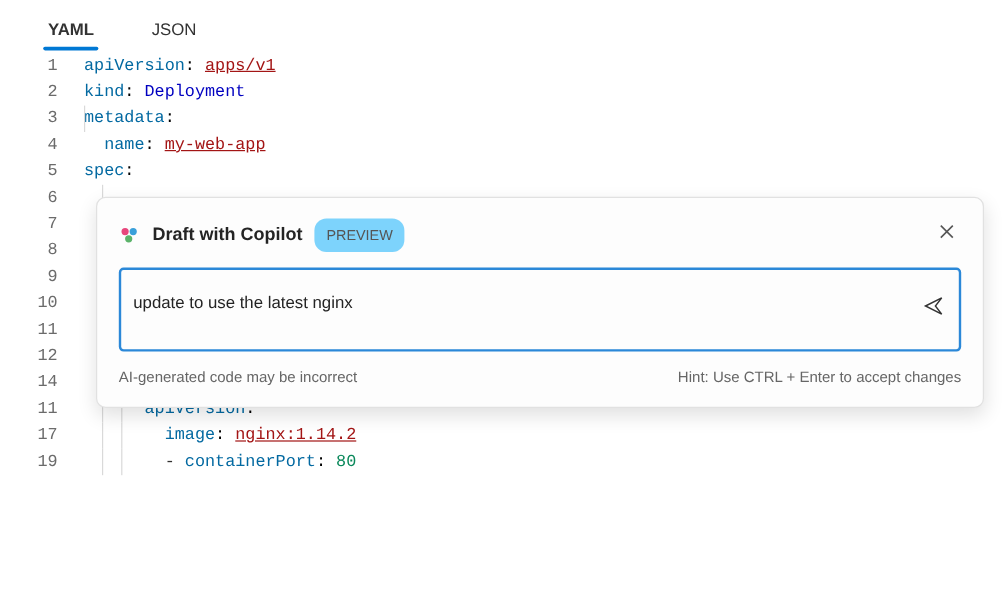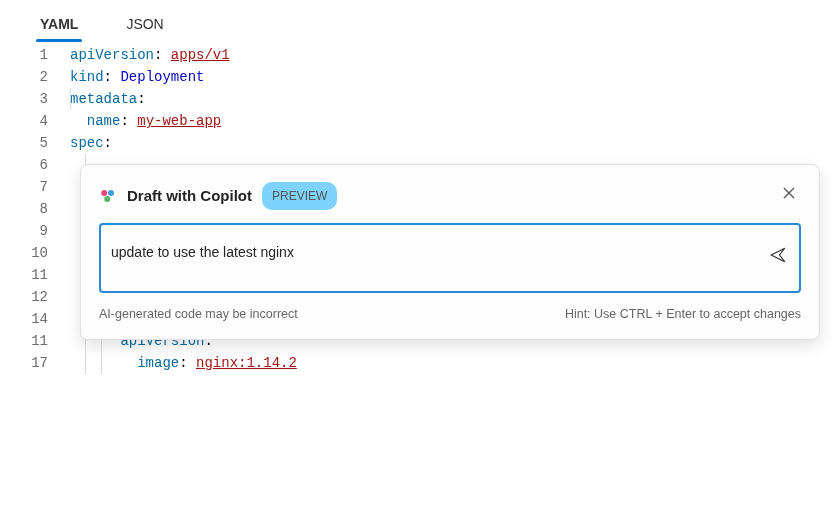--- a/index.html
+++ b/index.html
@@ -179,20 +179,24 @@
     <div class="code"><span class="guide" style="left:15px;"></span><span class="guide" style="left:31px;"></span>      <span class="k">apiVersion</span><span class="colon">:</span></div>
   </div>
 
 
   <div class="row">
     <div class="gutter">17</div>
     <div class="code"><span class="guide" style="left:15px;"></span><span class="guide" style="left:31px;"></span>        <span class="k">image</span><span class="colon">: </span><span class="str">nginx:1.14.2</span></div>
   </div>
 
 
+  <div class="row">
+    <div class="gutter">19</div>
+    <div class="code"><span class="guide" style="left:15px;"></span><span class="guide" style="left:31px;"></span>        - <span class="k">containerPort</span><span class="colon">: </span><span class="num">80</span></div>
+  </div>
 
   <div class="copilot">
     <div class="cp-head">
       <span class="cp-logo">
         <svg width="18" height="18" viewBox="0 0 24 24">
           <circle cx="7" cy="8" r="4" fill="#e8467c"></circle>
           <circle cx="16" cy="8" r="4" fill="#3aa0da"></circle>
           <circle cx="11" cy="16" r="4" fill="#5bb36a"></circle>
         </svg>
       </span>

